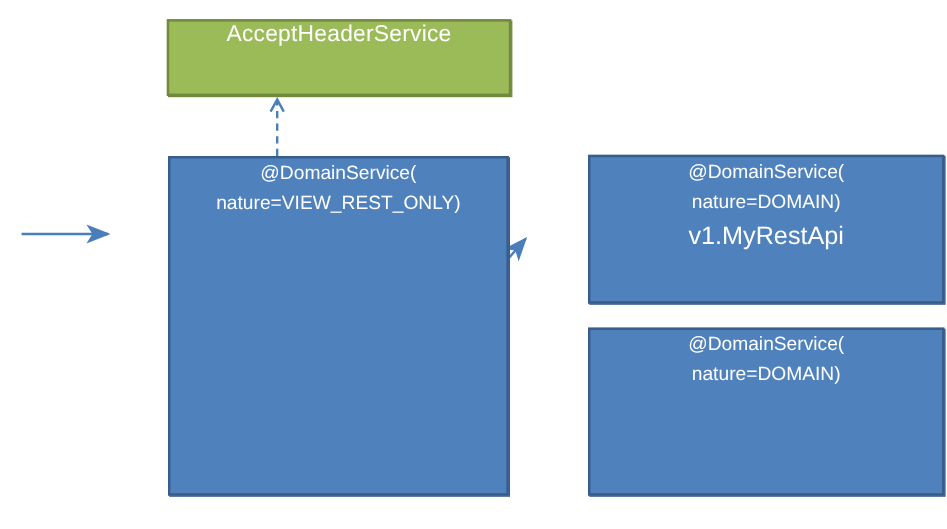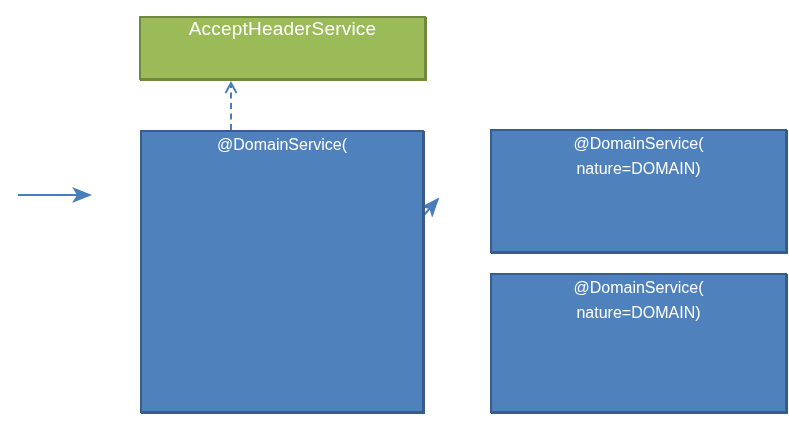--- a/index.html
+++ b/index.html
@@ -78,25 +78,27 @@
 
     <line class="arrow-line" x1="377" y1="269" x2="438" y2="199" marker-end="url(#stealth-head)"></line>
   </svg>
 
   <div id="green-box" class="node green">
     <span class="green-label">AcceptHeaderService</span>
   </div>
 
   <div id="main-box" class="node blue">
     <span class="annotation">@DomainService(</span>
+    <span class="annotation">nature=VIEW_REST_ONLY)</span>
   </div>
 
   <div id="v1-box" class="node blue">
     <span class="annotation">@DomainService(</span>
     <span class="annotation">nature=DOMAIN)</span>
+    <span class="node-name">v1.MyRestApi</span>
   </div>
 
   <div id="v2-box" class="node blue">
     <span class="annotation">@DomainService(</span>
     <span class="annotation">nature=DOMAIN)</span>
   </div>
 
 </div>
 
 </body></html>

